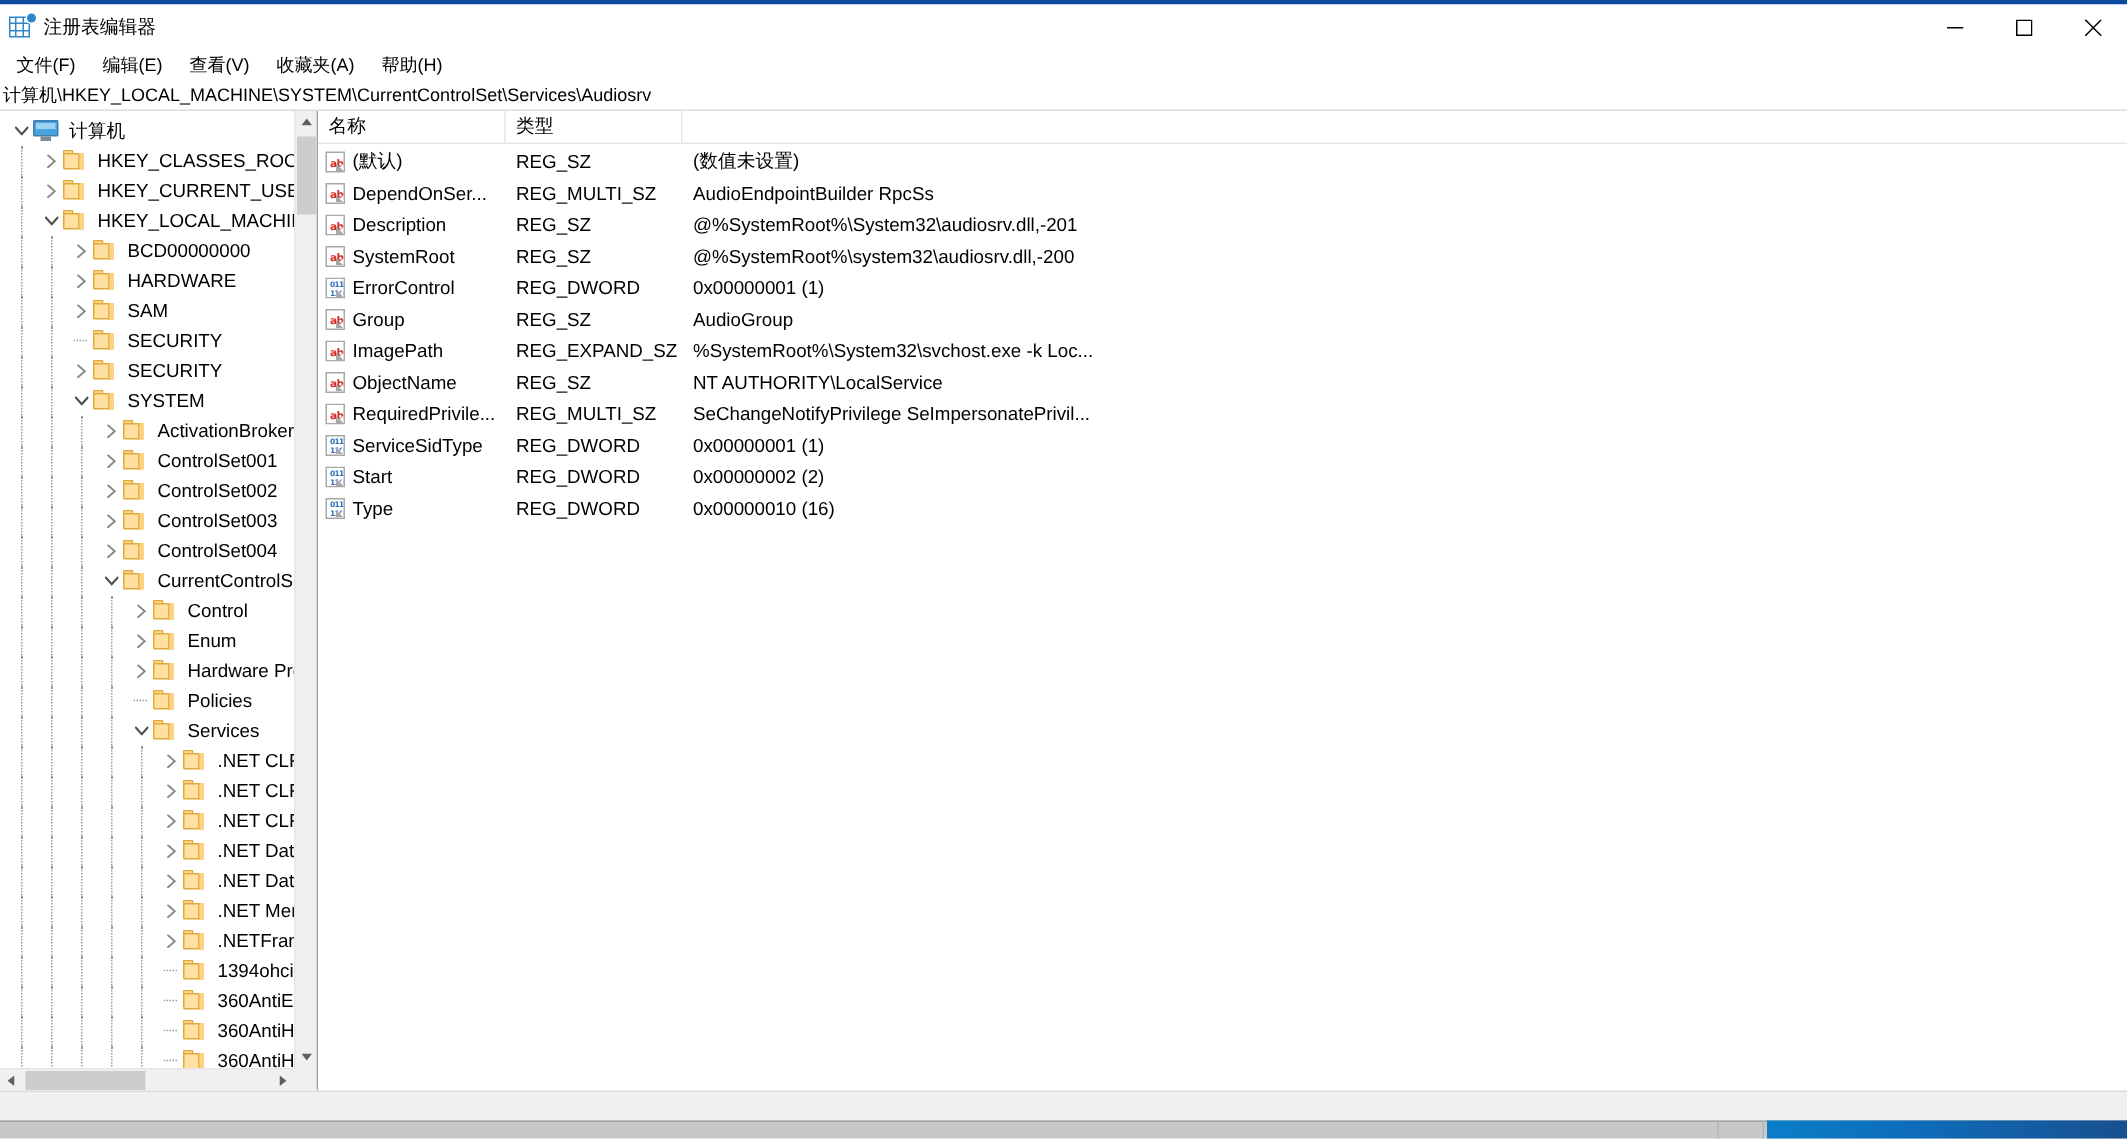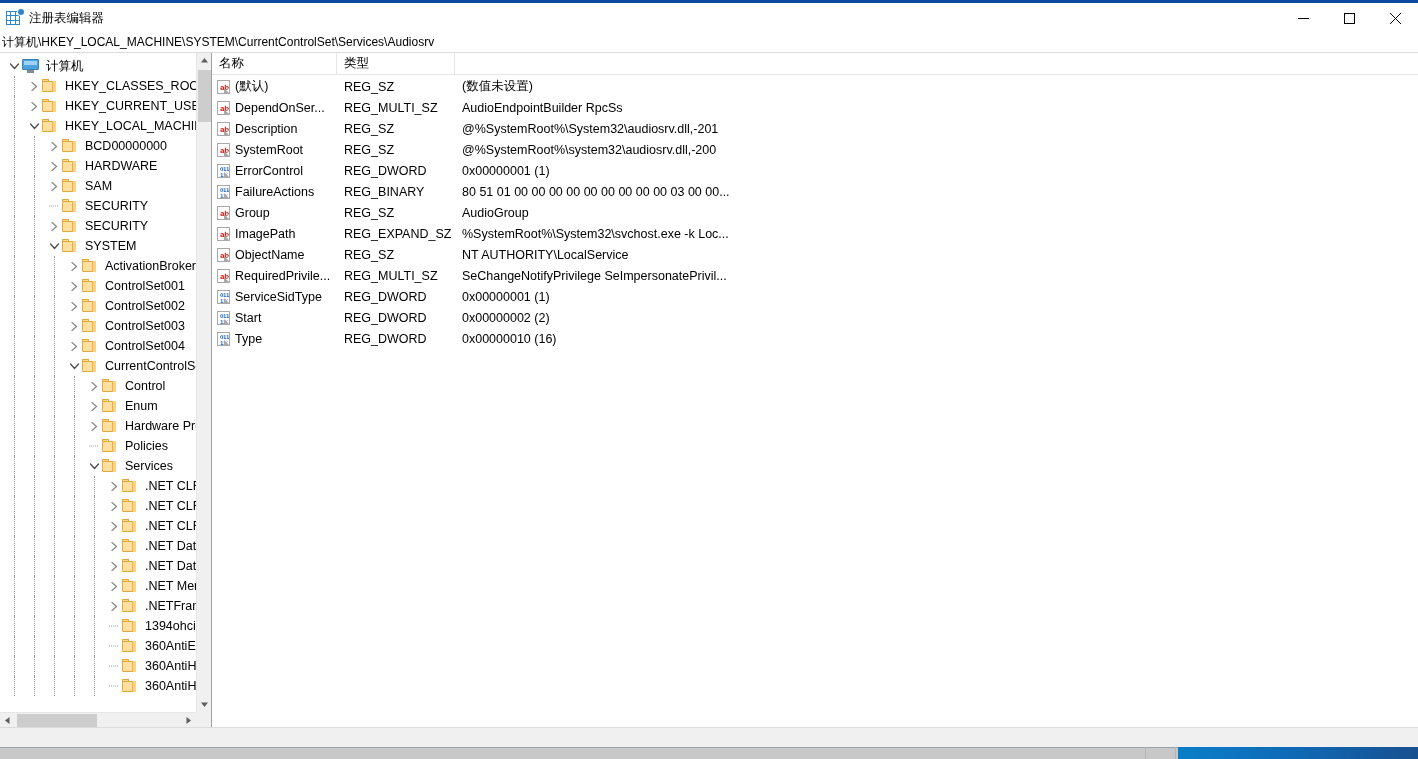--- a/index.html
+++ b/index.html
@@ -397,20 +397,27 @@
         </div>
         <div class="wc-btn" id="btn-close">
           <svg width="11" height="11" viewBox="0 0 11 11">
               <line x1="0" y1="0" x2="11" y2="11" stroke="#000" stroke-width="1"></line>
               <line x1="11" y1="0" x2="0" y2="11" stroke="#000" stroke-width="1"></line>
             </svg>
         </div>
       </div>
     </div>
 
+    <div id="menubar">
+        <div class="menu-item">文件(F)</div>
+        <div class="menu-item">编辑(E)</div>
+        <div class="menu-item">查看(V)</div>
+        <div class="menu-item">收藏夹(A)</div>
+        <div class="menu-item">帮助(H)</div>
+      </div>
 
     <div id="addressbar">
       <span id="address-text">计算机\HKEY_LOCAL_MACHINE\SYSTEM\CurrentControlSet\Services\Audiosrv</span>
     </div>
 
     <div id="panes">
 
       <div id="tree-pane">
         <div id="tree-scrollregion">
           <div id="tree">
@@ -1063,73 +1070,61 @@
                   <div class="corner"></div>
                   <div class="corner2"></div>
                 </div>
                 <span>ErrorControl</span>
               </div>
               <div class="cell cell-type">REG_DWORD</div>
               <div class="cell cell-data">0x00000001 (1)</div>
             </div>
             <div class="row">
               <div class="cell cell-name">
-                <div class="vicon bin">
-                  <div class="txt">011<br>110</div>
+                <div class="vicon">
+                  <div class="txt">ab</div>
                   <div class="corner"></div>
                   <div class="corner2"></div>
                 </div>
-                <span>FailureActions</span>
-              </div>
-              <div class="cell cell-type">REG_BINARY</div>
-              <div class="cell cell-data">80 51 01 00 00 00 00 00 00 00 00 00 03 00 00...</div>
+                <span>Group</span>
+              </div>
+              <div class="cell cell-type">REG_SZ</div>
+              <div class="cell cell-data">AudioGroup</div>
             </div>
             <div class="row">
               <div class="cell cell-name">
                 <div class="vicon">
                   <div class="txt">ab</div>
                   <div class="corner"></div>
                   <div class="corner2"></div>
                 </div>
-                <span>Group</span>
-              </div>
-              <div class="cell cell-type">REG_SZ</div>
-              <div class="cell cell-data">AudioGroup</div>
+                <span>ImagePath</span>
+              </div>
+              <div class="cell cell-type">REG_EXPAND_SZ</div>
+              <div class="cell cell-data">%SystemRoot%\System32\svchost.exe -k Loc...</div>
             </div>
             <div class="row">
               <div class="cell cell-name">
                 <div class="vicon">
                   <div class="txt">ab</div>
                   <div class="corner"></div>
                   <div class="corner2"></div>
                 </div>
-                <span>ImagePath</span>
-              </div>
-              <div class="cell cell-type">REG_EXPAND_SZ</div>
-              <div class="cell cell-data">%SystemRoot%\System32\svchost.exe -k Loc...</div>
+                <span>ObjectName</span>
+              </div>
+              <div class="cell cell-type">REG_SZ</div>
+              <div class="cell cell-data">NT AUTHORITY\LocalService</div>
             </div>
             <div class="row">
               <div class="cell cell-name">
                 <div class="vicon">
                   <div class="txt">ab</div>
                   <div class="corner"></div>
                   <div class="corner2"></div>
                 </div>
-                <span>ObjectName</span>
-              </div>
-              <div class="cell cell-type">REG_SZ</div>
-              <div class="cell cell-data">NT AUTHORITY\LocalService</div>
-            </div>
-            <div class="row">
-              <div class="cell cell-name">
-                <div class="vicon">
-                  <div class="txt">ab</div>
-                  <div class="corner"></div>
-                  <div class="corner2"></div>
-                </div>
                 <span>RequiredPrivile...</span>
               </div>
               <div class="cell cell-type">REG_MULTI_SZ</div>
               <div class="cell cell-data">SeChangeNotifyPrivilege SeImpersonatePrivil...</div>
             </div>
             <div class="row">
               <div class="cell cell-name">
                 <div class="vicon bin">
                   <div class="txt">011<br>110</div>
                   <div class="corner"></div>

